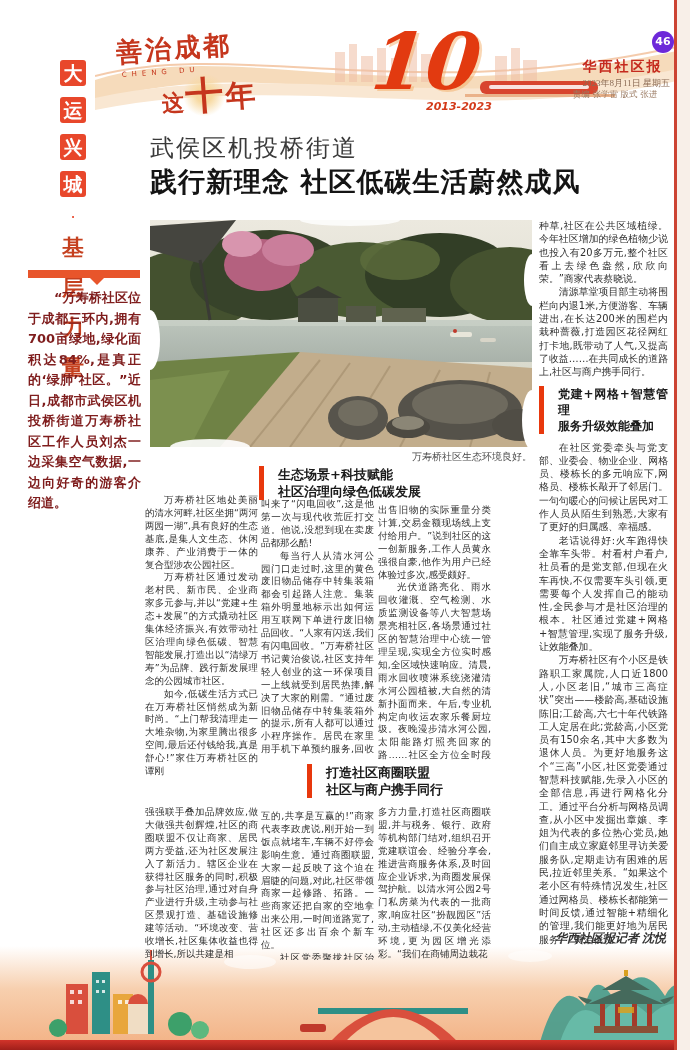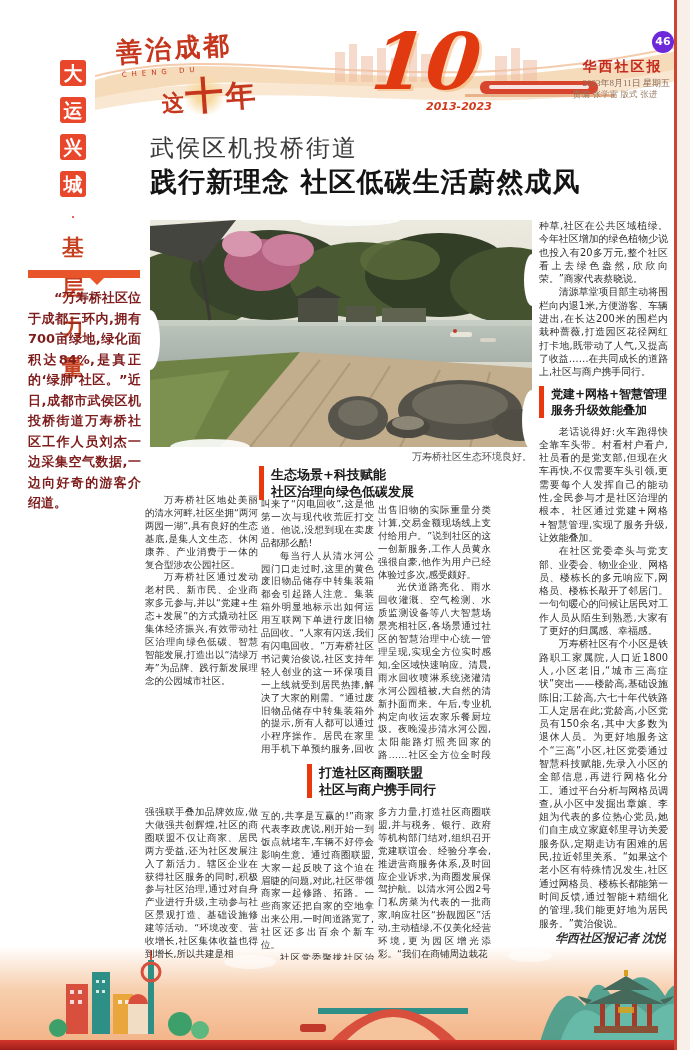--- a/index.html
+++ b/index.html
@@ -39,21 +39,21 @@
          font-weight:600;color:#7f1d1d;text-align:justify;text-indent:2em;}
   
   .kicker{position:absolute;left:150px;top:132px;font-size:24px;letter-spacing:2px;color:#3a3a3a;}
   .headline{position:absolute;left:150px;top:164px;margin:0;font-size:27px;font-weight:800;
             letter-spacing:1px;color:#141414;}
   
   .photo{position:absolute;left:150px;top:220px;width:382px;height:227px;}
   .caption{position:absolute;left:280px;top:450px;width:252px;text-align:right;
            font-family:"DejaVu Serif",serif;font-size:10px;color:#4a4a4a;}
   
-  .sec{border-left:5px solid #e8380d;padding-left:7px;font-weight:bold;color:#1a1a1a;
+  .sec{border-left:5px solid #e8380d;padding-left:14px;font-weight:bold;color:#1a1a1a;
        font-size:13px;line-height:17px;}
   .sec-abs{position:absolute;width:170px;}
   .sec-flow{position:relative;margin:7px 0 7px;font-size:12px;line-height:16px;}
   
   .col{position:absolute;text-align:justify;color:#2f2f2f;overflow:hidden;}
   .col p{margin:0;text-indent:2em;}
   .col p.noind{text-indent:0;}
   .c123{width:113px;font-size:9.5px;line-height:12.9px;}
   #col1t{left:145px;top:494px;max-height:302px;}
   #col2t{left:261px;top:498px;max-height:256px;}
@@ -208,20 +208,21 @@
     <div>社区治理向绿色低碳发展</div>
   </div>
   <div class="sec sec-abs" id="sec2">
     <div>打造社区商圈联盟</div>
     <div>社区与商户携手同行</div>
   </div>
 
   <div class="col c123" id="col1t">
     <p>万寿桥社区地处美丽的清水河畔,社区坐拥“两河两园一湖”,具有良好的生态基底,是集人文生态、休闲康养、产业消费于一体的复合型涉农公园社区。</p>
     <p>万寿桥社区通过发动老村民、新市民、企业商家多元参与,并以“党建+生态+发展”的方式撬动社区集体经济振兴,有效带动社区治理向绿色低碳、智慧智能发展,打造出以“清绿万寿”为品牌、践行新发展理念的公园城市社区。</p>
+    <p>如今,低碳生活方式已在万寿桥社区悄然成为新时尚。“上门帮我清理走一大堆杂物,为家里腾出很多空间,最后还付钱给我,真是舒心!”家住万寿桥社区的谭刚</p>
   </div>
   <div class="col c123" id="col2t">
     <p class="noind">叫来了“闪电回收”,这是他第一次与现代收荒匠打交道。他说,没想到现在卖废品都那么酷!</p>
     <p>每当行人从清水河公园门口走过时,这里的黄色废旧物品储存中转集装箱都会引起路人注意。集装箱外明显地标示出如何运用互联网下单进行废旧物品回收。“人家有闪送,我们有闪电回收。”万寿桥社区书记黄治俊说,社区支持年轻人创业的这一环保项目一上线就受到居民热捧,解决了大家的刚需。“通过废旧物品储存中转集装箱外的提示,所有人都可以通过小程序操作。居民在家里用手机下单预约服务,回收员接到通知会第一时间上门服务。按</p>
   </div>
   <div class="col c123" id="col3t">
     <p class="noind">出售旧物的实际重量分类计算,交易金额现场线上支付给用户。”说到社区的这一创新服务,工作人员黄永强很自豪,他作为用户已经体验过多次,感受颇好。</p>
     <p>光伏道路亮化、雨水回收灌溉、空气检测、水质监测设备等八大智慧场景亮相社区,各场景通过社区的智慧治理中心统一管理呈现,实现全方位实时感知,全区域快速响应。清晨,雨水回收喷淋系统浇灌清水河公园植被,大自然的清新扑面而来。午后,专业机构定向收运农家乐餐厨垃圾。夜晚漫步清水河公园,太阳能路灯照亮回家的路……社区全方位全时段无一例外地体现着环保低碳。</p>
   </div>
   <div class="col c123" id="col1b">
@@ -235,22 +236,22 @@
     <p class="noind">多方力量,打造社区商圈联盟,并与税务、银行、政府等机构部门结对,组织召开党建联谊会、经验分享会,推进营商服务体系,及时回应企业诉求,为商圈发展保驾护航。以清水河公园2号门私房菜为代表的一批商家,响应社区“扮靓园区”活动,主动植绿,不仅美化经营环境,更为园区增光添彩。“我们在商铺周边栽花</p>
   </div>
 
   <div class="col" id="col4">
     <p class="noind">种草,社区在公共区域植绿。今年社区增加的绿色植物少说也投入有20多万元,整个社区看上去绿色盎然,欣欣向荣。”商家代表蔡晓说。</p>
     <p>清源草堂项目部主动将围栏向内退1米,方便游客、车辆进出,在长达200米的围栏内栽种蔷薇,打造园区花径网红打卡地,既带动了人气,又提高了收益……在共同成长的道路上,社区与商户携手同行。</p>
     <div class="sec sec-flow">
       <div>党建+网格+智慧管理</div>
       <div>服务升级效能叠加</div>
     </div>
+    <p>在社区党委牵头与党支部、业委会、物业企业、网格员、楼栋长的多元响应下,网格员、楼栋长敲开了邻居门。一句句暖心的问候让居民对工作人员从陌生到熟悉,大家有了更好的归属感、幸福感。</p>
     <p>老话说得好:火车跑得快全靠车头带。村看村户看户,社员看的是党支部,但现在火车再快,不仅需要车头引领,更需要每个人发挥自己的能动性,全民参与才是社区治理的根本。社区通过党建+网格+智慧管理,实现了服务升级,让效能叠加。</p>
-    <p>在社区党委牵头与党支部、业委会、物业企业、网格员、楼栋长的多元响应下,网格员、楼栋长敲开了邻居门。一句句暖心的问候让居民对工作人员从陌生到熟悉,大家有了更好的归属感、幸福感。</p>
     <p>万寿桥社区有个小区是铁路职工家属院,人口近1800人,小区老旧,“城市三高症状”突出——楼龄高,基础设施陈旧;工龄高,六七十年代铁路工人定居在此;党龄高,小区党员有150余名,其中大多数为退休人员。为更好地服务这个“三高”小区,社区党委通过智慧科技赋能,先录入小区的全部信息,再进行网格化分工。通过平台分析与网格员调查,从小区中发掘出章孃、李姐为代表的多位热心党员,她们自主成立家庭邻里寻访关爱服务队,定期走访有困难的居民,拉近邻里关系。“如果这个老小区有特殊情况发生,社区通过网格员、楼栋长都能第一时间反馈,通过智能+精细化的管理,我们能更好地为居民服务。”黄治俊说。</p>
   </div>
 
   <div class="byline">华西社区报记者 沈悦</div>
 
   <div class="illus">
     <svg width="690" height="96" viewBox="0 0 690 96">
       <ellipse cx="250" cy="16" rx="26" ry="7" fill="#ffffff" opacity="0.55"></ellipse>
       <ellipse cx="530" cy="10" rx="22" ry="6" fill="#ffffff" opacity="0.5"></ellipse>
       <g>

